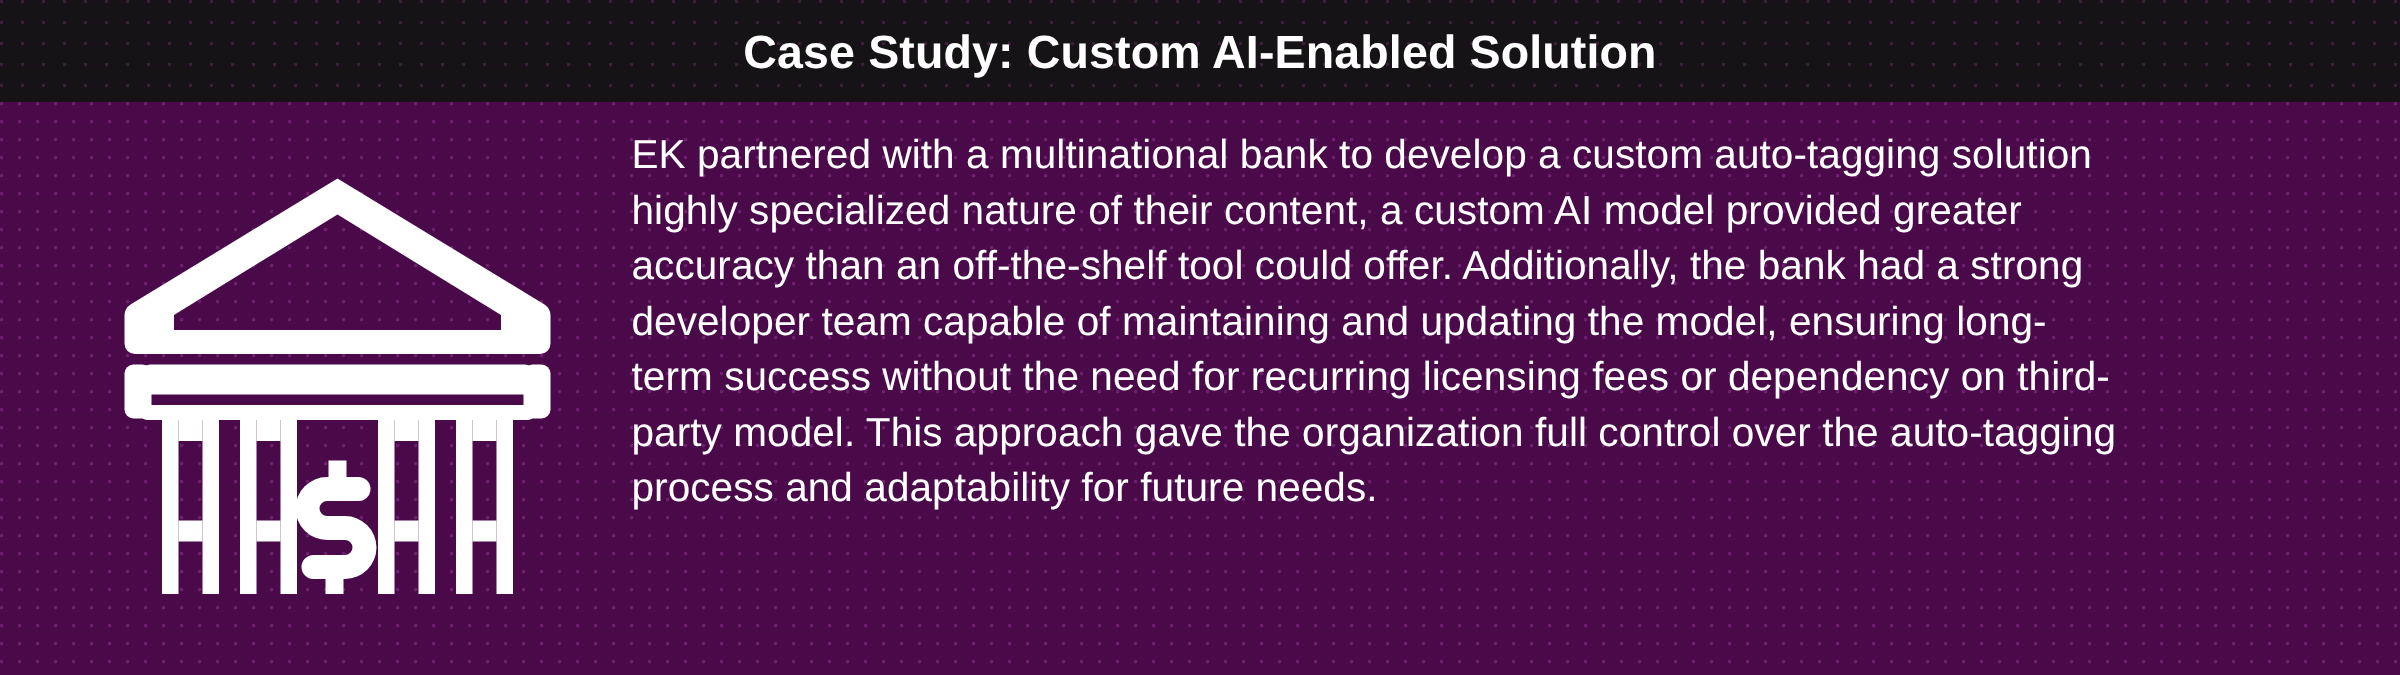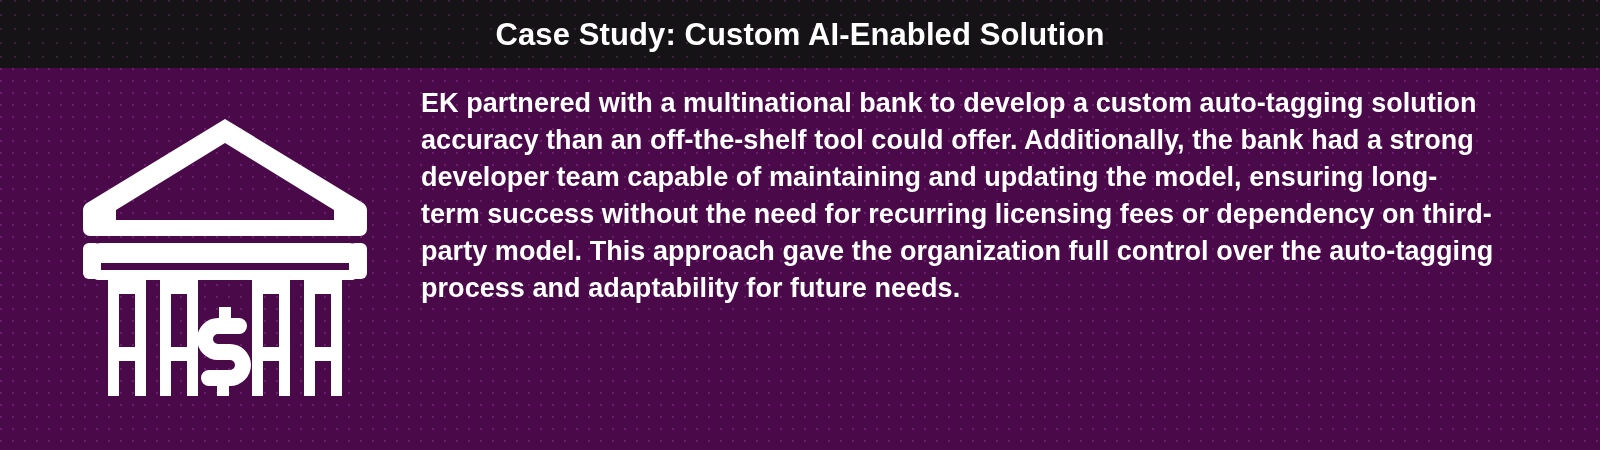--- a/index.html
+++ b/index.html
@@ -76,21 +76,21 @@
   
   .copy-block {
     position: absolute;
     left: 421px;
     top: 17px;
     width: 1134px;
   }
   .copy-line {
     color: #ffffff;
     font-size: 27px;
-    font-weight: bold;
+    font-weight: normal;
     line-height: 37px;
     letter-spacing: 0.05px;
     white-space: nowrap;
   }
 </style>
 </head>
 <body>
 
 <div class="slide">
 
@@ -186,20 +186,21 @@
           <rect x="3" y="344" width="284" height="12" rx="5"></rect>
           <rect x="3" y="330" width="18" height="32" rx="8"></rect>
           <rect x="269" y="330" width="18" height="32" rx="8"></rect>
           <rect x="3" y="352" width="284" height="12" rx="5"></rect>
         </g>
       </svg>
     </div>
 
     <div class="copy-block">
       <div class="copy-line">EK partnered with a multinational bank to develop a custom auto-tagging solution</div>
+      <div class="copy-line">highly specialized nature of their content, a custom AI model provided greater</div>
       <div class="copy-line">accuracy than an off-the-shelf tool could offer. Additionally, the bank had a strong</div>
       <div class="copy-line">developer team capable of maintaining and updating the model, ensuring long-</div>
       <div class="copy-line">term success without the need for recurring licensing fees or dependency on third-</div>
       <div class="copy-line">party model. This approach gave the organization full control over the auto-tagging</div>
       <div class="copy-line">process and adaptability for future needs.</div>
     </div>
 
   </div>
 </div>
 

